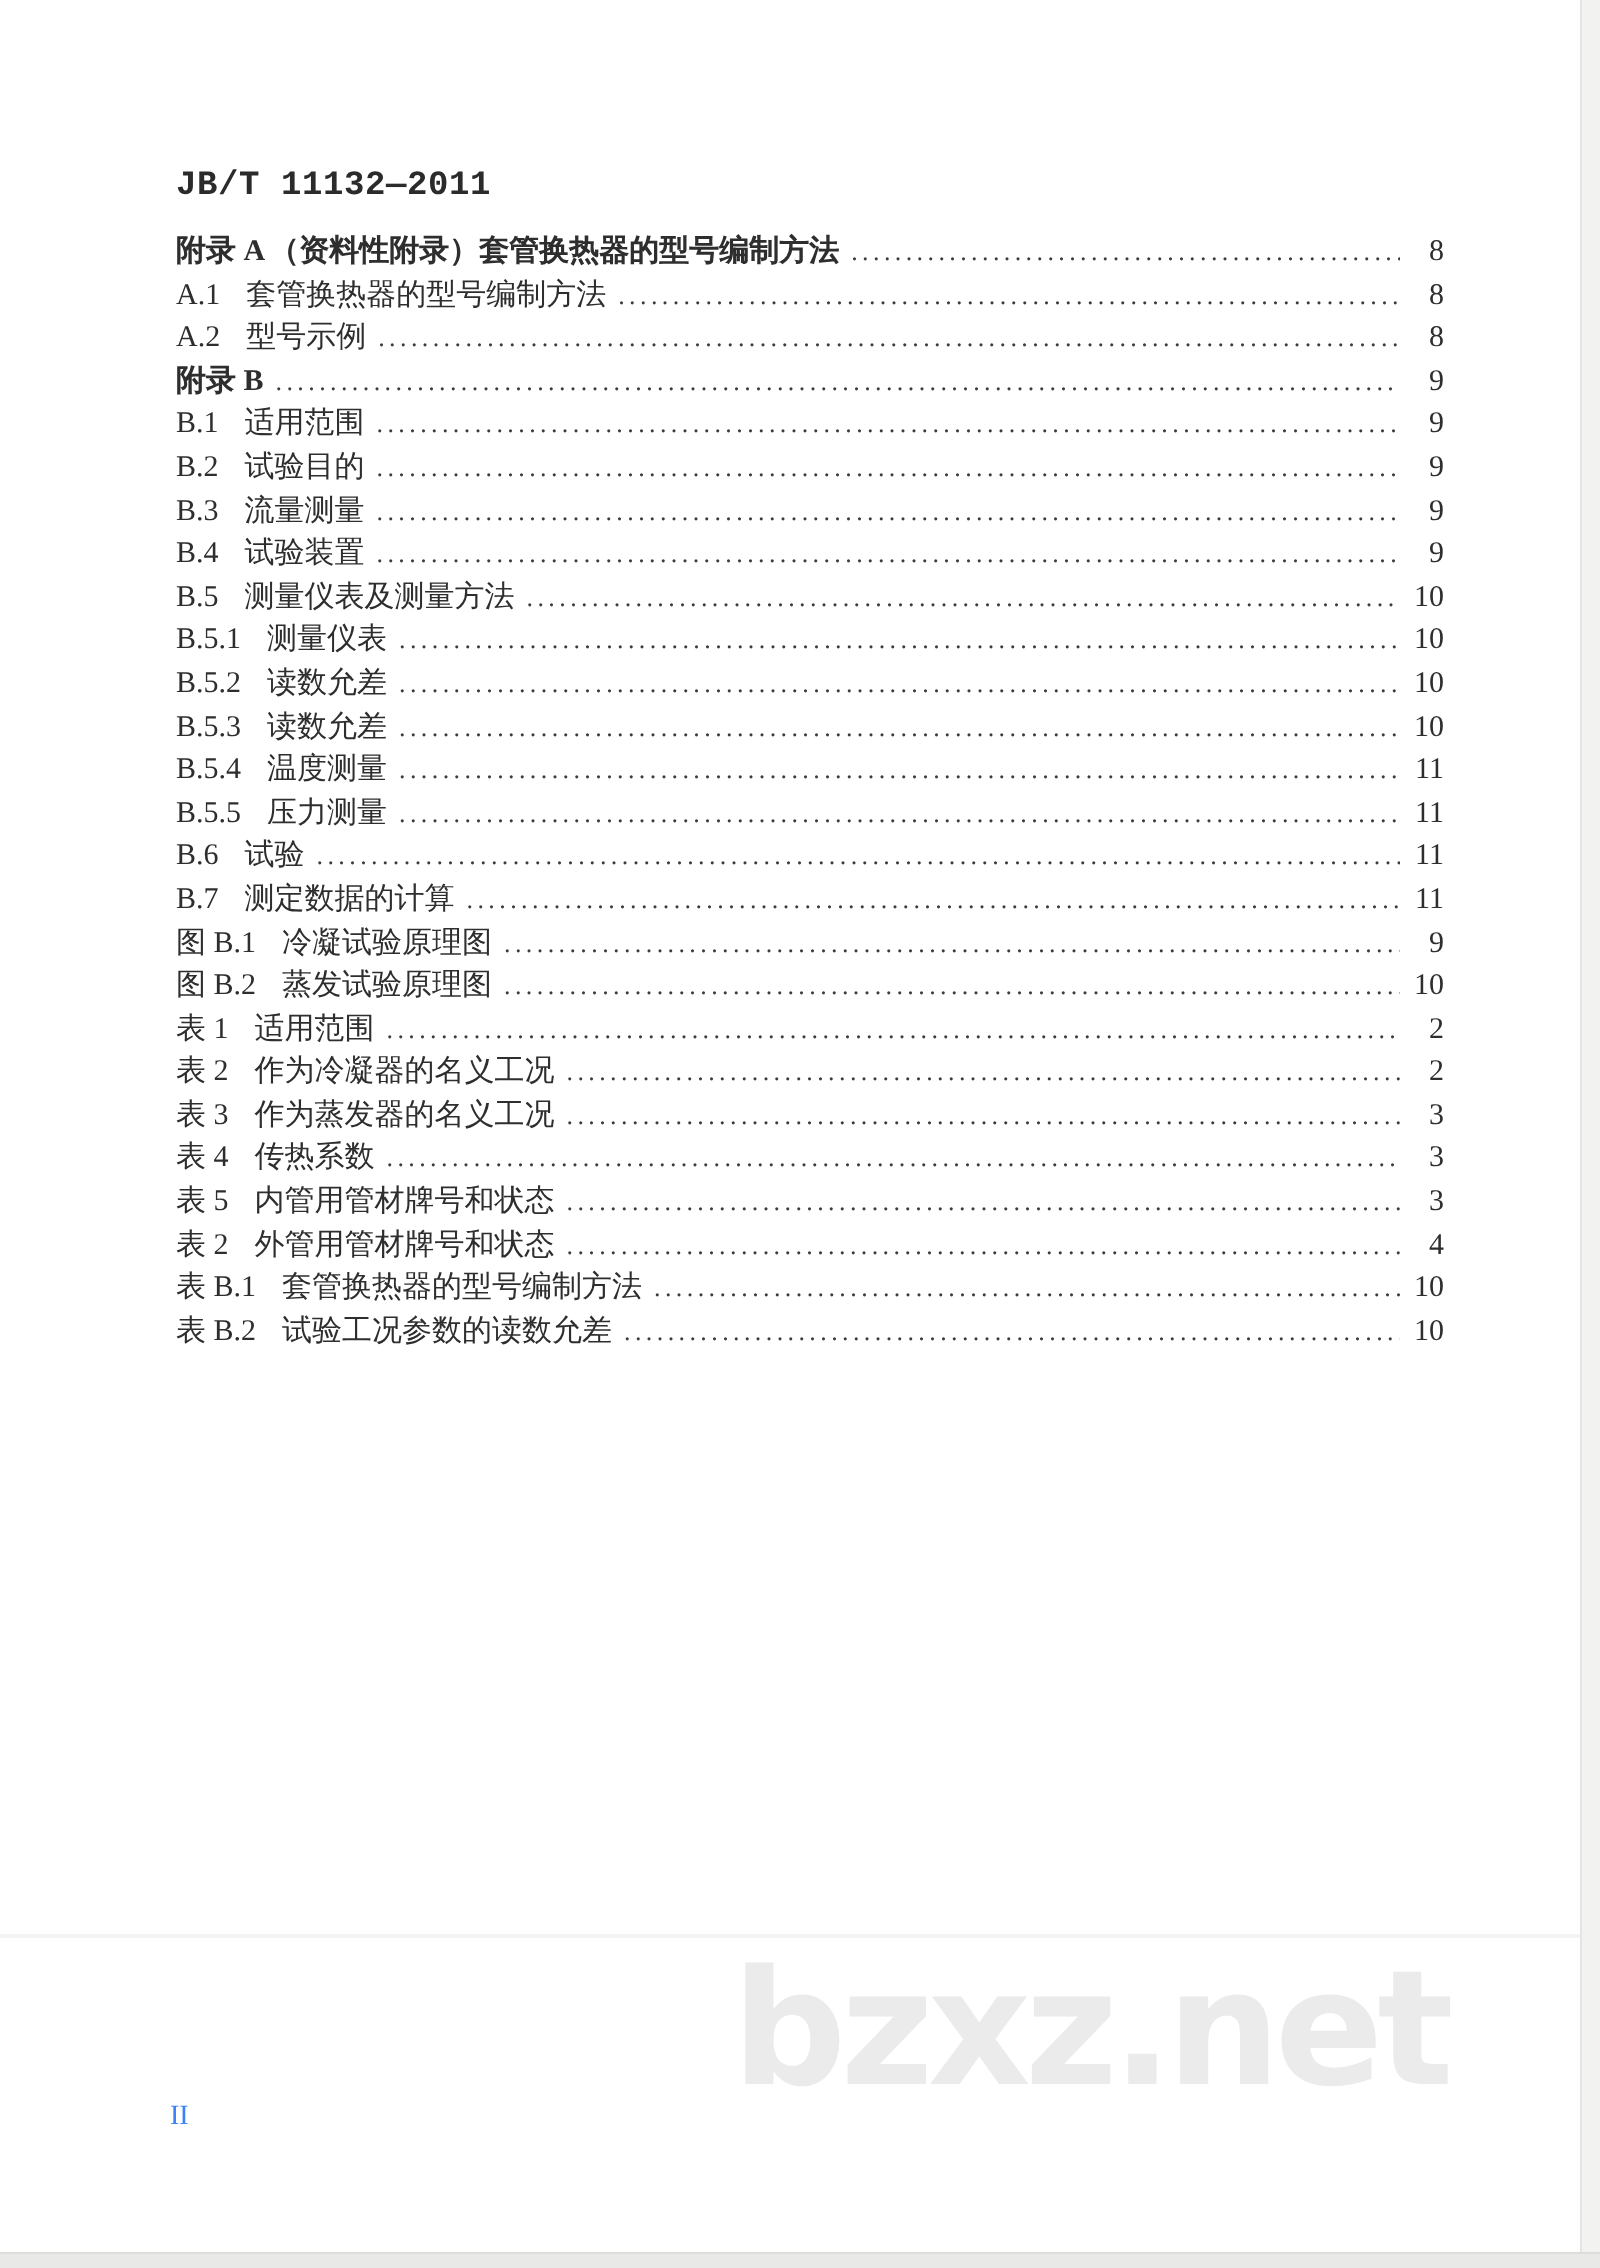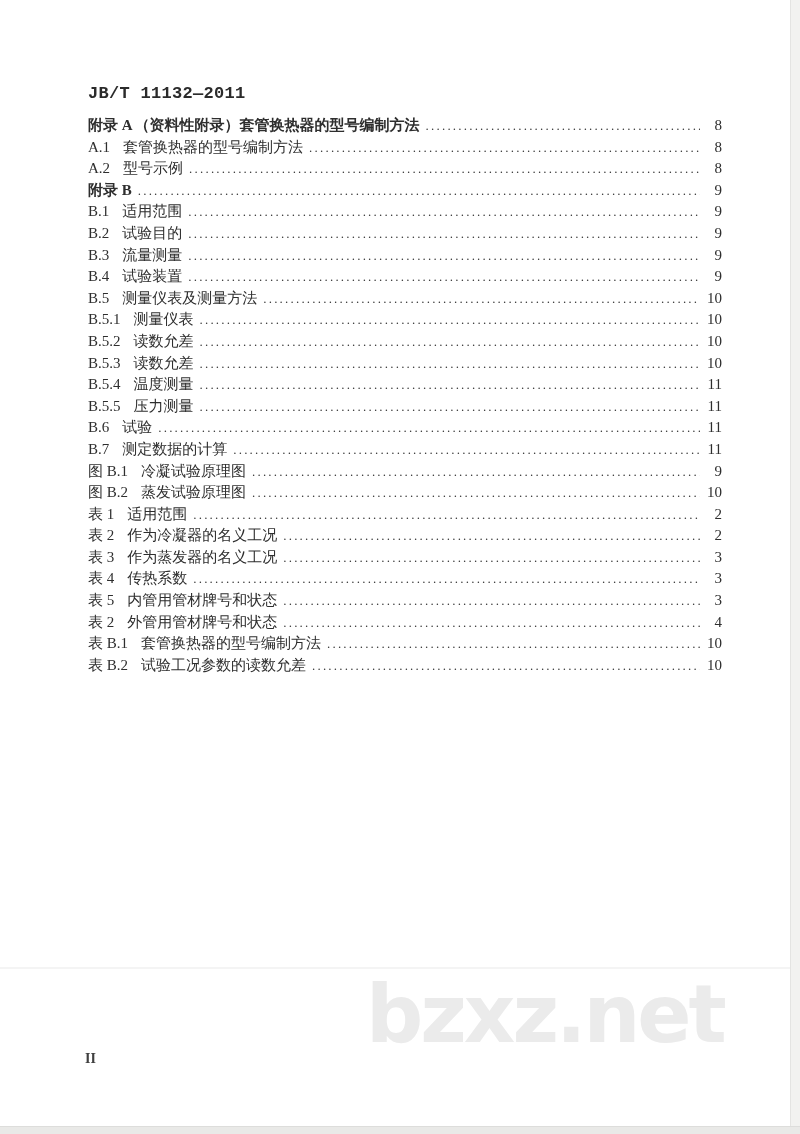--- a/index.html
+++ b/index.html
@@ -84,22 +84,21 @@
     letter-spacing: -3px;
     color: #ebebeb;
     white-space: nowrap;
     user-select: none;
   }
   .folio {
     position: absolute;
     left: 85px;
     top: 1051px;
     font-size: 14px;
-    color: #404040;
-    font-weight: bold;
+    color: #3b82f6;
   }
   .scanline {
     position: absolute;
     left: 0;
     top: 967px;
     width: 100%;
     height: 2px;
     background: #f4f4f4;
   }
   .edge-right {

